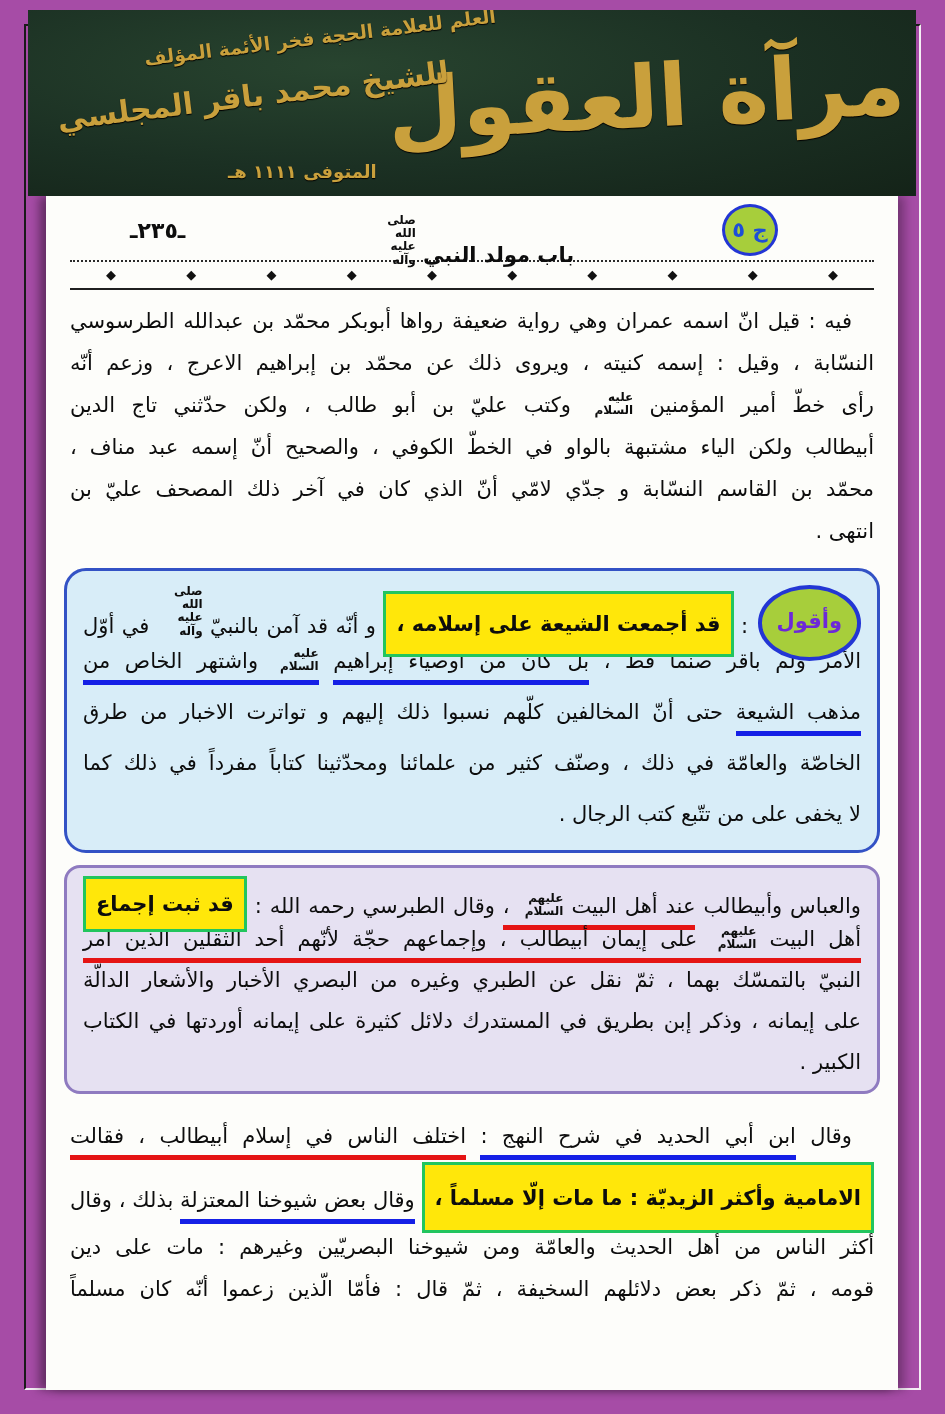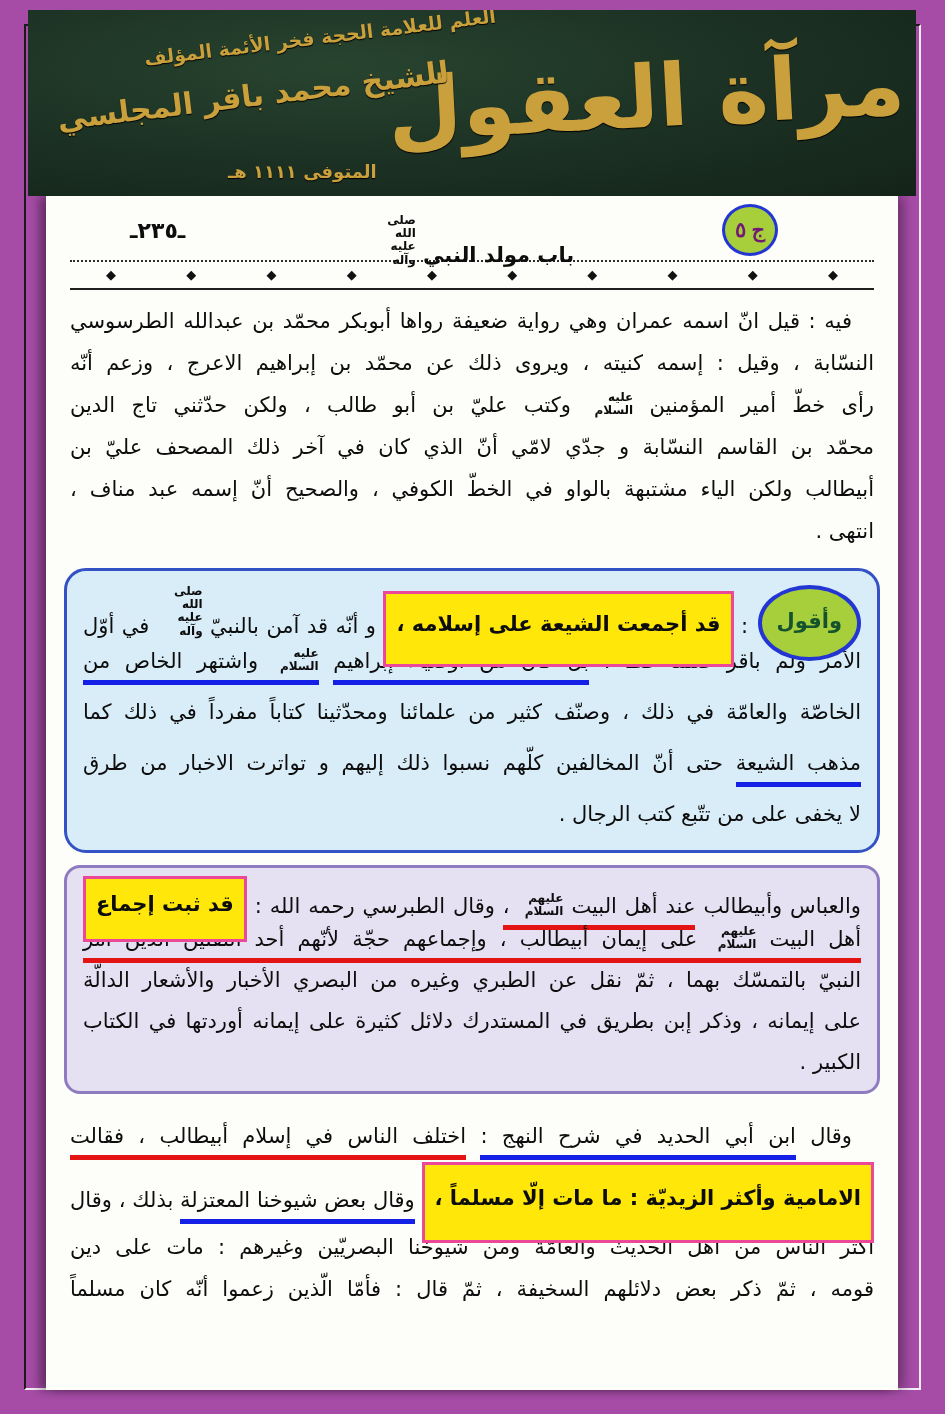--- a/index.html
+++ b/index.html
@@ -37,44 +37,44 @@
     box-shadow:-7px 0 9px rgba(0,0,0,.38),7px 0 9px rgba(0,0,0,.28);
     direction:rtl;text-align:right;z-index:2;
   }
   .page-header{position:relative;height:56px;}
   .chapter-title{position:absolute;left:0;right:0;top:12px;text-align:center;font-size:21px;font-weight:bold;}
   .page-num{position:absolute;left:60px;top:16px;font-size:22px;font-weight:bold;letter-spacing:1px;}
   .vol-badge{
     position:absolute;right:96px;top:2px;width:50px;height:46px;
     background:#a7ce3b;border:3px solid #2336d4;border-radius:50%;
     display:flex;align-items:center;justify-content:center;
-    font-size:21px;font-weight:bold;color:#701a75;font-family:Liberation Serif, serif;
+    font-size:21px;font-weight:bold;color:#1d4ed8;
   }
   .dotted-sep{border-top:2px dotted #2a2a2a;margin-top:2px;}
   .diamond-row{display:flex;justify-content:space-between;padding:5px 36px 3px;font-size:13px;color:#111;}
   .solid-sep{border-top:2px solid #1f1f1f;margin:3px 0 10px;}
   
   .para{font-size:21px;}
   .line{line-height:42px;height:42px;text-align:justify;text-align-last:justify;}
   .line.start{text-align-last:right;}
   .line.indent{text-indent:22px;}
   .seg{white-space:normal;}
   .hon{
     display:inline-block;font-size:12px;line-height:1.1;max-width:46px;
     text-align:right;vertical-align:-2px;font-weight:bold;text-indent:0;
   }
   .u-blue{border-bottom:5px solid #1520e6;padding-bottom:7px;}
   .u-red{border-bottom:5px solid #e51414;padding-bottom:7px;}
   .ybox{
-    display:inline-block;background:#ffe70a;border:3px solid #ec4899;
-    padding:5px 10px 14px;font-weight:bold;position:relative;top:-2px;text-indent:0;
+    display:inline-block;background:#ffe70a;border:3px solid #22c55e;
+    padding:5px 10px 4px;font-weight:bold;position:relative;top:-2px;text-indent:0;
   }
   .callout{
     display:inline-block;background:#a7ce3b;border:4px solid #2336d4;border-radius:50%;
-    padding:7px 15px 10px;font-weight:bold;color:#14532d;position:relative;top:-5px;
+    padding:7px 15px 10px;font-weight:bold;color:#6d28d9;position:relative;top:-5px;
     margin-left:2px;text-indent:0;
   }
   
   .box{box-sizing:border-box;margin:0 -6px;}
   .blue-box{
     margin-top:16px;background:#d8edf8;border:3px solid #3352c5;border-radius:22px;
     padding:14px 16px 10px;
   }
   .blue-box .line{line-height:51px;height:51px;}
   .purple-box{
@@ -121,30 +121,30 @@
       <span>◆</span>
       <span>◆</span>
       <span>◆</span>
     </div>
   <div class="solid-sep"></div>
 
   <div class="para">
       <div class="line indent"><span class="seg">فيه : قيل انّ اسمه عمران وهي رواية ضعيفة رواها أبوبكر محمّد بن عبدالله الطرسوسي</span></div>
       <div class="line"><span class="seg">النسّابة ، وقيل : إسمه كنيته ، ويروى ذلك عن محمّد بن إبراهيم الاعرج ، وزعم أنّه</span></div>
       <div class="line"><span class="seg">رأى خطّ أمير المؤمنين </span><span class="seg hon">عليه السلام</span><span class="seg"> وكتب عليّ بن أبو طالب ، ولكن حدّثني تاج الدين</span></div>
+      <div class="line"><span class="seg">أبيطالب ولكن الياء مشتبهة بالواو في الخطّ الكوفي ، والصحيح أنّ إسمه عبد مناف ،</span></div>
       <div class="line"><span class="seg">محمّد بن القاسم النسّابة و جدّي لامّي أنّ الذي كان في آخر ذلك المصحف عليّ بن</span></div>
-      <div class="line"><span class="seg">أبيطالب ولكن الياء مشتبهة بالواو في الخطّ الكوفي ، والصحيح أنّ إسمه عبد مناف ،</span></div>
       <div class="line start"><span class="seg">انتهى .</span></div>
     </div>
 
   <div class="box blue-box para">
       <div class="line"><span class="seg callout">وأقول</span><span class="seg"> : </span><span class="seg ybox">قد أجمعت الشيعة على إسلامه ،</span><span class="seg"> و أنّه قد آمن بالنبيّ </span><span class="seg hon">صلى الله عليه وآله</span><span class="seg"> في أوّل</span></div>
       <div class="line"><span class="seg">الأمر ولم باقر صنماً قطّ ، </span><span class="seg u-blue">بل كان من أوصياء إبراهيم</span><span class="seg"> </span><span class="seg hon u-blue">عليه السلام</span><span class="seg u-blue"> واشتهر الخاص من</span></div>
+      <div class="line"><span class="seg u-blue">مذهب الشيعة</span><span class="seg"> حتى أنّ المخالفين كلّهم نسبوا ذلك إليهم و تواترت الاخبار من طرق</span></div>
       <div class="line"><span class="seg">الخاصّة والعامّة في ذلك ، وصنّف كثير من علمائنا ومحدّثينا كتاباً مفرداً في ذلك كما</span></div>
-      <div class="line"><span class="seg u-blue">مذهب الشيعة</span><span class="seg"> حتى أنّ المخالفين كلّهم نسبوا ذلك إليهم و تواترت الاخبار من طرق</span></div>
       <div class="line start"><span class="seg">لا يخفى على من تتّبع كتب الرجال .</span></div>
     </div>
 
   <div class="box purple-box para">
       <div class="line"><span class="seg">والعباس وأبيطالب </span><span class="seg u-red">عند أهل البيت </span><span class="seg hon u-red">عليهم السلام</span><span class="seg u-red"> ،</span><span class="seg"> وقال الطبرسي رحمه الله : </span><span class="seg ybox">قد ثبت إجماع</span></div>
       <div class="line"><span class="seg u-red">أهل البيت </span><span class="seg hon u-red">عليهم السلام</span><span class="seg u-red"> على إيمان أبيطالب ، وإجماعهم حجّة لأنّهم أحد الثقلين الذين أمر</span></div>
       <div class="line"><span class="seg">النبيّ بالتمسّك بهما ، ثمّ نقل عن الطبري وغيره من البصري الأخبار والأشعار الدالّة</span></div>
       <div class="line"><span class="seg">على إيمانه ، وذكر إبن بطريق في المستدرك دلائل كثيرة على إيمانه أوردتها في الكتاب</span></div>
       <div class="line start"><span class="seg">الكبير .</span></div>
     </div>

